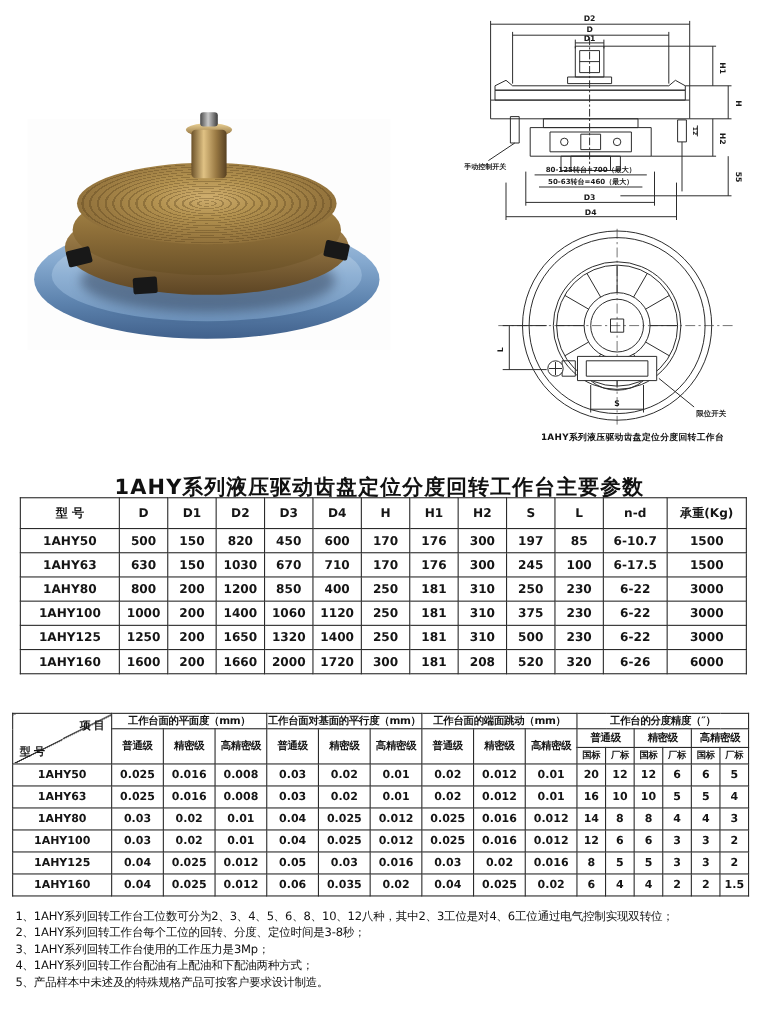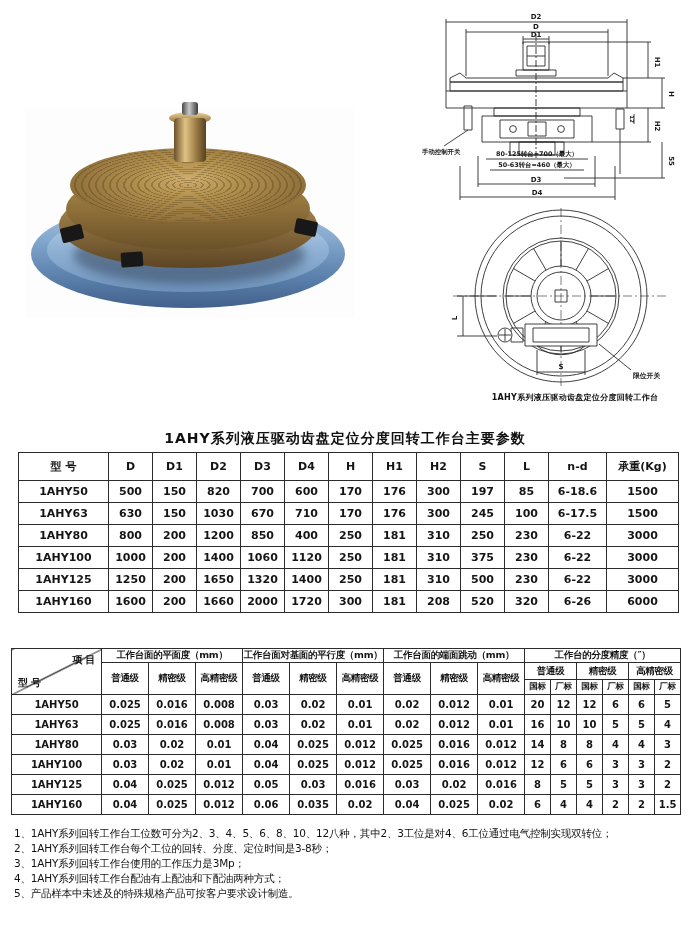--- a/index.html
+++ b/index.html
@@ -34,21 +34,21 @@
   .photo .clamp.c3 { left:96px;  top:144px; transform:rotate(-4deg); }
 
   
   .sideview { position:absolute; left:420px; top:6px; }
   .topview  { position:absolute; left:433px; top:206px; }
   svg line, svg rect, svg path, svg circle { vector-effect:non-scaling-stroke; }
   .dwg-caption { position:absolute; left:460px; top:392px; width:230px; text-align:center;
     font-size:8px; font-weight:bold; letter-spacing:0.3px; }
 
   
-  .tbl-title { position:absolute; left:0; width:690px; text-align:center; font-size:14px; font-weight:bold; letter-spacing:1px; }
+  .tbl-title { position:absolute; left:0; width:690px; text-align:center; font-size:19px; font-weight:bold; letter-spacing:1px; }
   .t1-title { top:430px; }
   .t2-title { top:627px; }
 
   
   table { border-collapse:collapse; table-layout:fixed; position:absolute; background:#fff; }
   th, td { border:1px solid #2b2b2b; text-align:center; vertical-align:middle;
     font-weight:bold; color:#151515; overflow:hidden; white-space:nowrap; }
   .t1 { left:18px; top:452px; width:660px; }
   .t1 th { height:28px; font-size:11px; }
   .t1 td { height:22px; font-size:11px; }
@@ -253,28 +253,28 @@
         <th>n-d</th>
         <th>承重(Kg)</th>
       </tr>
     </thead>
     <tbody>
         <tr>
           <td>1AHY50</td>
           <td>500</td>
           <td>150</td>
           <td>820</td>
-          <td>700</td>
+          <td>450</td>
           <td>600</td>
           <td>170</td>
           <td>176</td>
           <td>300</td>
           <td>197</td>
           <td>85</td>
-          <td>6-18.6</td>
+          <td>6-10.7</td>
           <td>1500</td>
         </tr>
         <tr>
           <td>1AHY63</td>
           <td>630</td>
           <td>150</td>
           <td>1030</td>
           <td>670</td>
           <td>710</td>
           <td>170</td>

